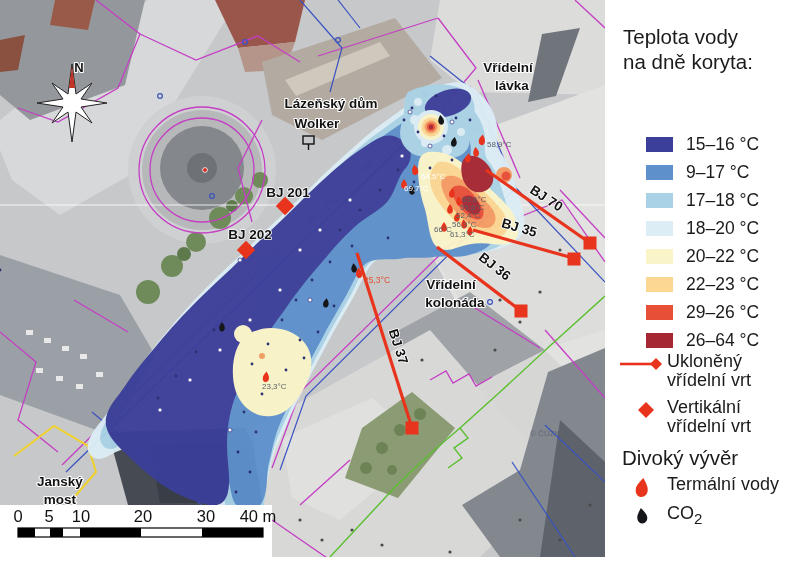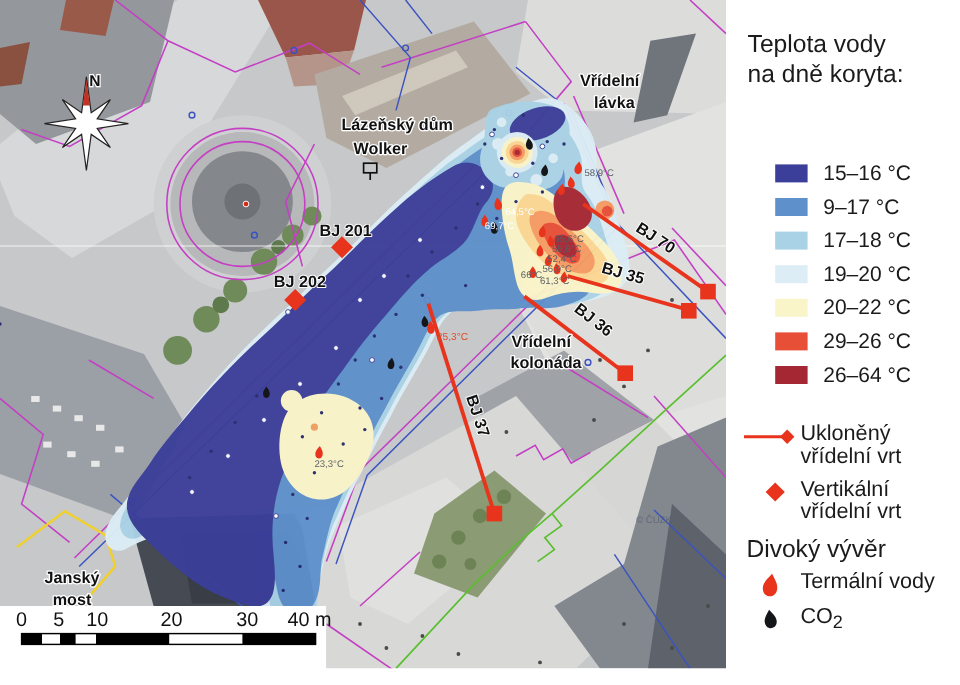--- a/index.html
+++ b/index.html
@@ -427,25 +427,29 @@
     <div class="lg-row">
           <div class="lg-swatch" style="background: rgb(94, 144, 203);"></div>
           <div class="lg-range">9–17 °C</div>
         </div>
     <div class="lg-row">
           <div class="lg-swatch" style="background: rgb(169, 210, 230);"></div>
           <div class="lg-range">17–18 °C</div>
         </div>
     <div class="lg-row">
           <div class="lg-swatch" style="background: rgb(220, 237, 245);"></div>
-          <div class="lg-range">19–20 °C</div>
+          <div class="lg-range">18–20 °C</div>
         </div>
     <div class="lg-row">
           <div class="lg-swatch" style="background: rgb(250, 244, 201);"></div>
           <div class="lg-range">20–22 °C</div>
+        </div>
+    <div class="lg-row">
+          <div class="lg-swatch" style="background: rgb(252, 215, 146);"></div>
+          <div class="lg-range">22–23 °C</div>
         </div>
     <div class="lg-row">
           <div class="lg-swatch" style="background: rgb(232, 79, 55);"></div>
           <div class="lg-range">29–26 °C</div>
         </div>
     <div class="lg-row">
           <div class="lg-swatch" style="background: rgb(165, 39, 51);"></div>
           <div class="lg-range">26–64 °C</div>
         </div>
   </div>

